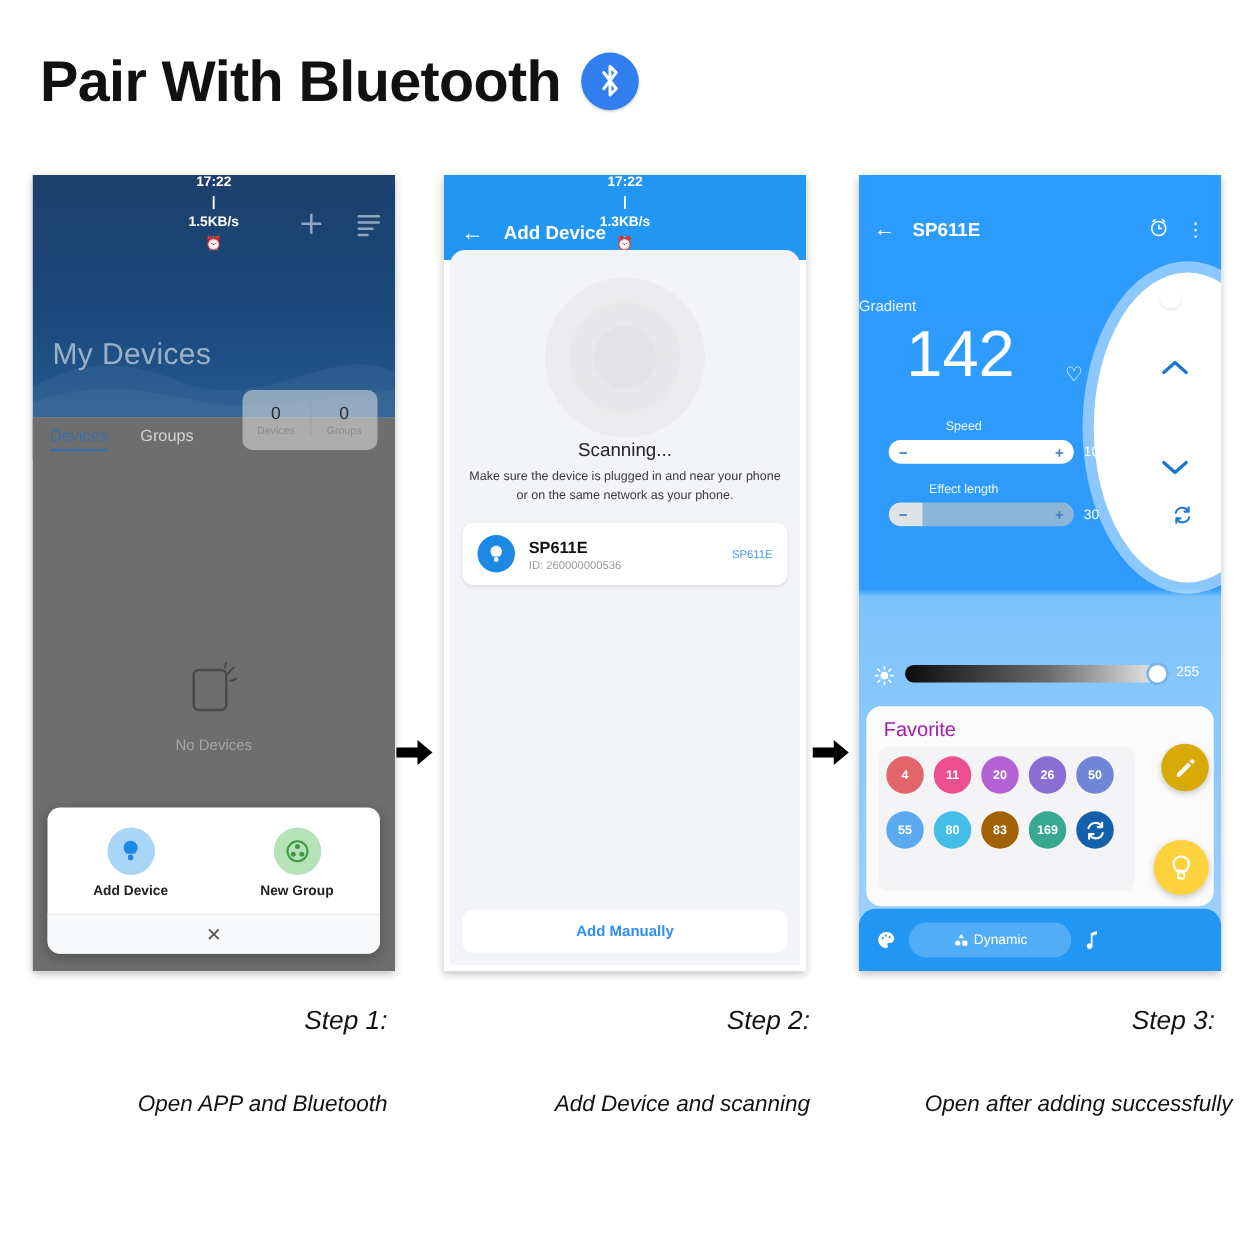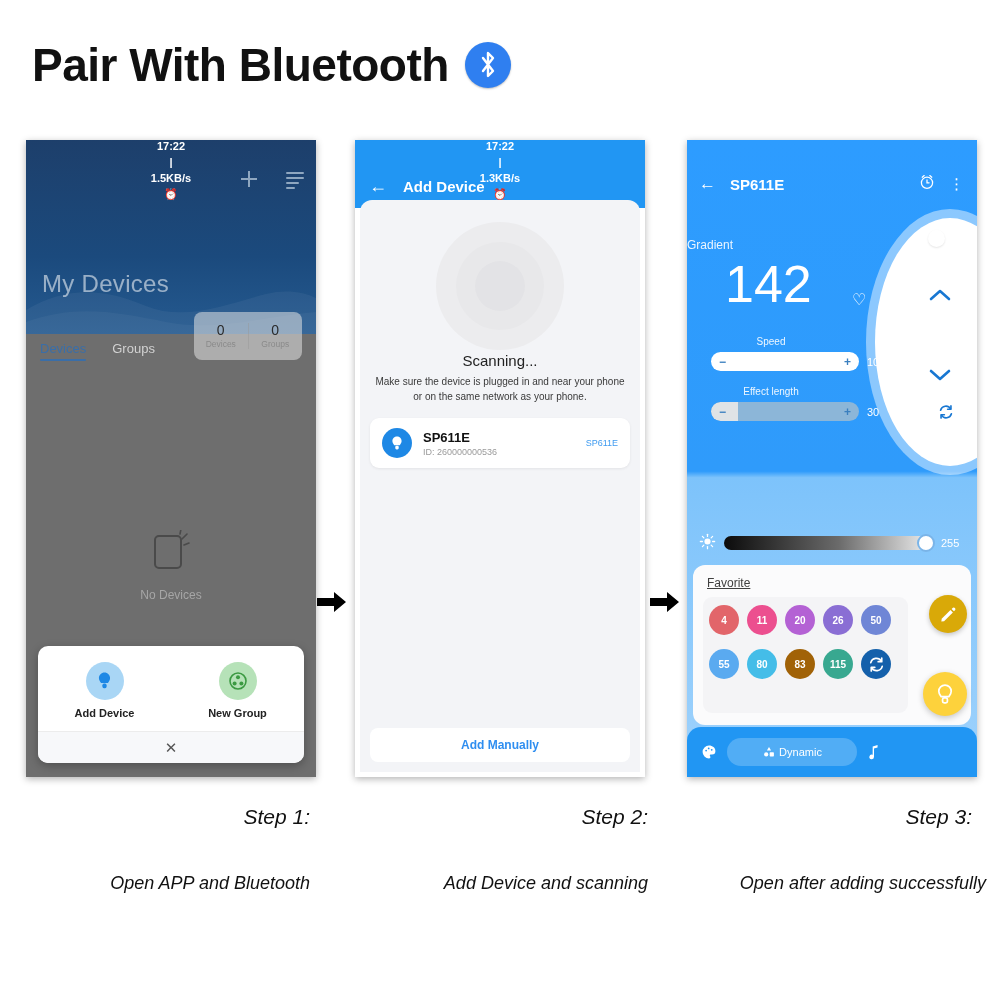--- a/index.html
+++ b/index.html
@@ -245,38 +245,38 @@
   #phone3 .stepper .sym { position: relative; z-index: 2; font-weight: bold; }
   #phone3 .ctl-val { font-size: 11px; color: #fff; }
   #phone3 .sync-btn {
     position: absolute; right: 14px; top: 318px; width: 34px; height: 34px;
     border-radius: 50%; background: #fff; display: flex;
     align-items: center; justify-content: center;
     box-shadow: 0 0 10px rgba(255,255,255,.85);
   }
   #phone3 .bright-row {
     position: absolute; left: 12px; top: 392px; width: 268px; height: 22px;
-    display: flex; align-items: center; gap: 8px;
+    display: flex; gap: 8px;
   }
   #phone3 .bright-track {
     flex: 1; height: 14px; border-radius: 7px;
     background: linear-gradient(90deg,#0b0b0b 0%, #6b6b6b 55%, #f2f2f2 100%);
     position: relative;
   }
   #phone3 .bright-knob {
     position: absolute; right: -2px; top: -2px; width: 18px; height: 18px;
     border-radius: 50%; background: #fff; border: 2px solid #7ab4e8;
   }
   #phone3 .bright-val { font-size: 11px; color: #fff; width: 26px; }
 
   #phone3 .fav-card {
     position: absolute; left: 6px; top: 425px; width: 278px; height: 160px;
     background: #fbfbfc; border-radius: 12px;
   }
-  #phone3 .fav-title { position: absolute; left: 14px; top: 11px; font-size: 12px; color: #404040; text-decoration: underline; }
+  #phone3 .fav-title { position: absolute; left: 14px; top: 11px; font-size: 16px; color: #a21caf; }
   #phone3 .fav-grid {
     position: absolute; left: 10px; top: 32px; width: 205px; height: 116px;
     background: #f4f4f6; border-radius: 9px; padding: 8px 0 0 6px;
   }
   #phone3 .fav-row { display: flex; gap: 8px; margin-bottom: 14px; }
   #phone3 .chip {
     width: 30px; height: 30px; border-radius: 50%;
     display: flex; align-items: center; justify-content: center;
     color: #fff; font-size: 10px; font-weight: bold;
   }
@@ -567,21 +567,21 @@
             <div class="chip" style="background:#e2656a">4</div>
             <div class="chip" style="background:#ec4f8f">11</div>
             <div class="chip" style="background:#b461d4">20</div>
             <div class="chip" style="background:#8a6ed4">26</div>
             <div class="chip" style="background:#6f86d6">50</div>
           </div>
           <div class="fav-row">
             <div class="chip" style="background:#5aaaf0">55</div>
             <div class="chip" style="background:#44bde8">80</div>
             <div class="chip" style="background:#a16207">83</div>
-            <div class="chip" style="background:#38a890">115</div>
+            <div class="chip" style="background:#38a890">169</div>
             <div class="chip" style="background:#1460ab">
               <svg width="19" height="19" viewBox="0 0 20 20">
                 <path d="M4 8 A6 6 0 0 1 15 6.5" fill="none" stroke="#fff" stroke-width="1.8" stroke-linecap="round"></path>
                 <path d="M16 12 A6 6 0 0 1 5 13.5" fill="none" stroke="#fff" stroke-width="1.8" stroke-linecap="round"></path>
                 <path d="M15.5 3.2 L15.5 7 L11.8 7" fill="none" stroke="#fff" stroke-width="1.8" stroke-linecap="round" stroke-linejoin="round"></path>
                 <path d="M4.5 16.8 L4.5 13 L8.2 13" fill="none" stroke="#fff" stroke-width="1.8" stroke-linecap="round" stroke-linejoin="round"></path>
               </svg>
             </div>
           </div>
         </div>

